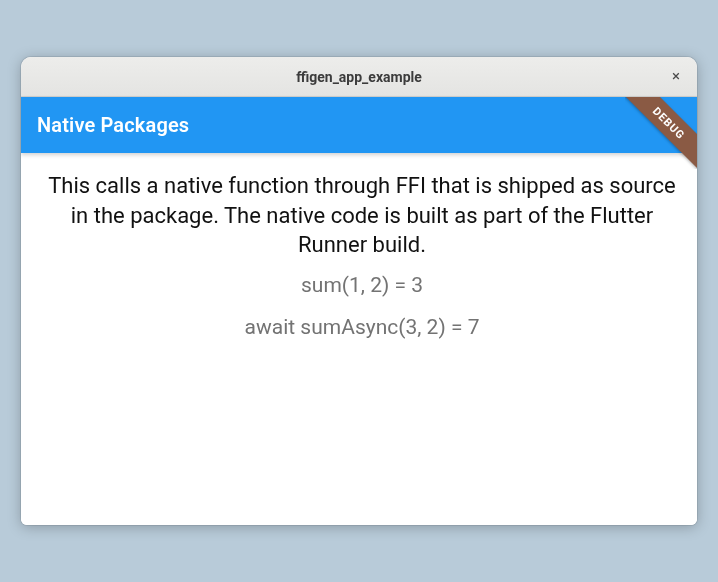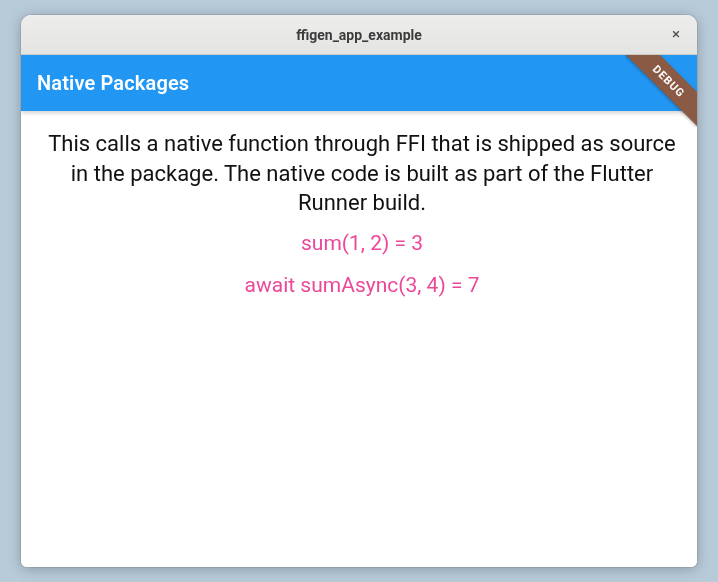--- a/index.html
+++ b/index.html
@@ -12,21 +12,21 @@
       height: 582px;
       background: #b8cbd9;
       font-family: -apple-system, BlinkMacSystemFont, "Segoe UI", Roboto, Ubuntu, sans-serif;
       display: flex;
       align-items: center;
       justify-content: center;
       overflow: hidden;
     }
     .window {
       width: 676px;
-      height: 552px;
+      height: 468px;
       background: #ffffff;
       border-radius: 10px 10px 6px 6px;
       overflow: hidden;
       box-shadow: 0 2px 14px rgba(0,0,0,0.25), 0 0 0 1px rgba(0,0,0,0.08);
       display: flex;
       flex-direction: column;
       position: relative;
     }
     .titlebar {
       height: 40px;
@@ -110,21 +110,21 @@
     }
     .description {
       font-size: 22px;
       line-height: 1.35;
       color: #111;
       font-weight: 400;
     }
     .code-line {
       font-size: 21px;
       line-height: 1.5;
-      color: #ec4899;
+      color: #737373;
       margin-top: 10px;
       font-weight: 400;
     }
   </style>
 </head>
 <body>
 
 <div class="window">
 
   <div class="titlebar">
@@ -137,16 +137,16 @@
   <div class="appbar">
     <span class="appbar-title">Native Packages</span>
     <div class="debug-banner">
       <div class="debug-banner-strip">DEBUG</div>
     </div>
   </div>
 
   <div class="content">
     <p class="description">This calls a native function through FFI that is shipped as source in the package. The native code is built as part of the Flutter Runner build.</p>
     <p class="code-line">sum(1, 2) = 3</p>
-    <p class="code-line">await sumAsync(3, 4) = 7</p>
+    <p class="code-line">await sumAsync(3, 2) = 7</p>
   </div>
 
 </div>
 
 </body></html>

